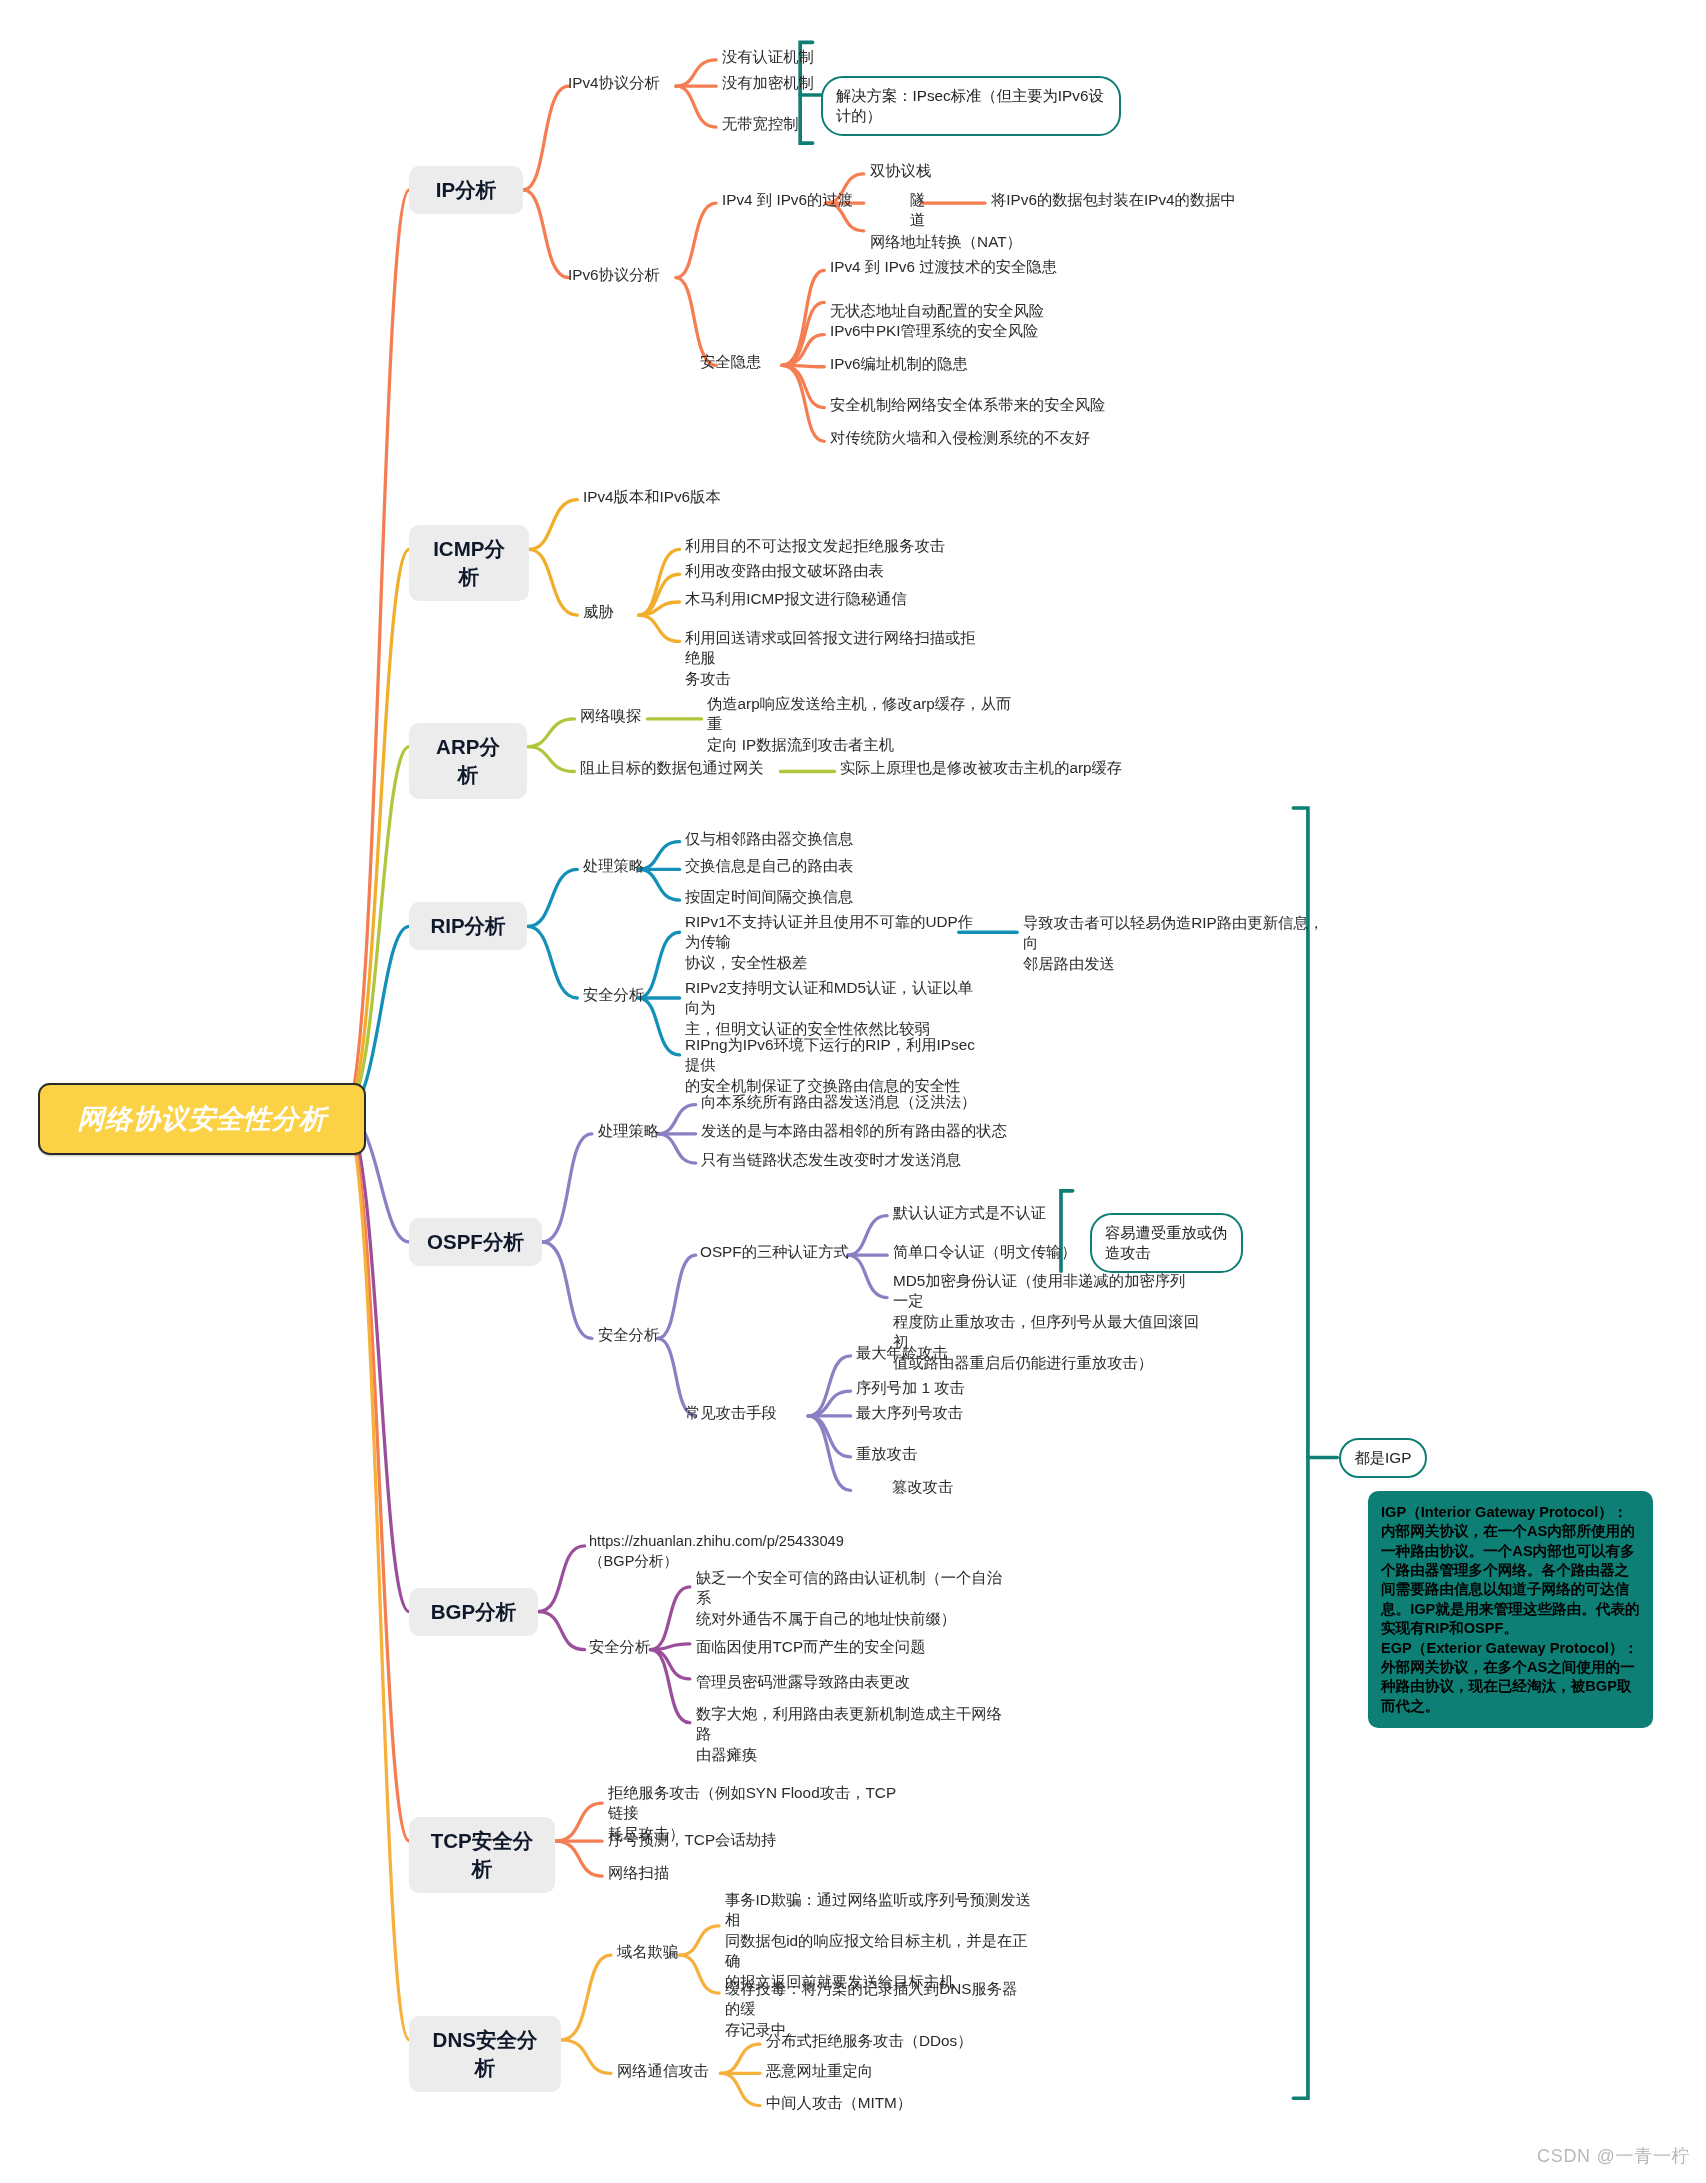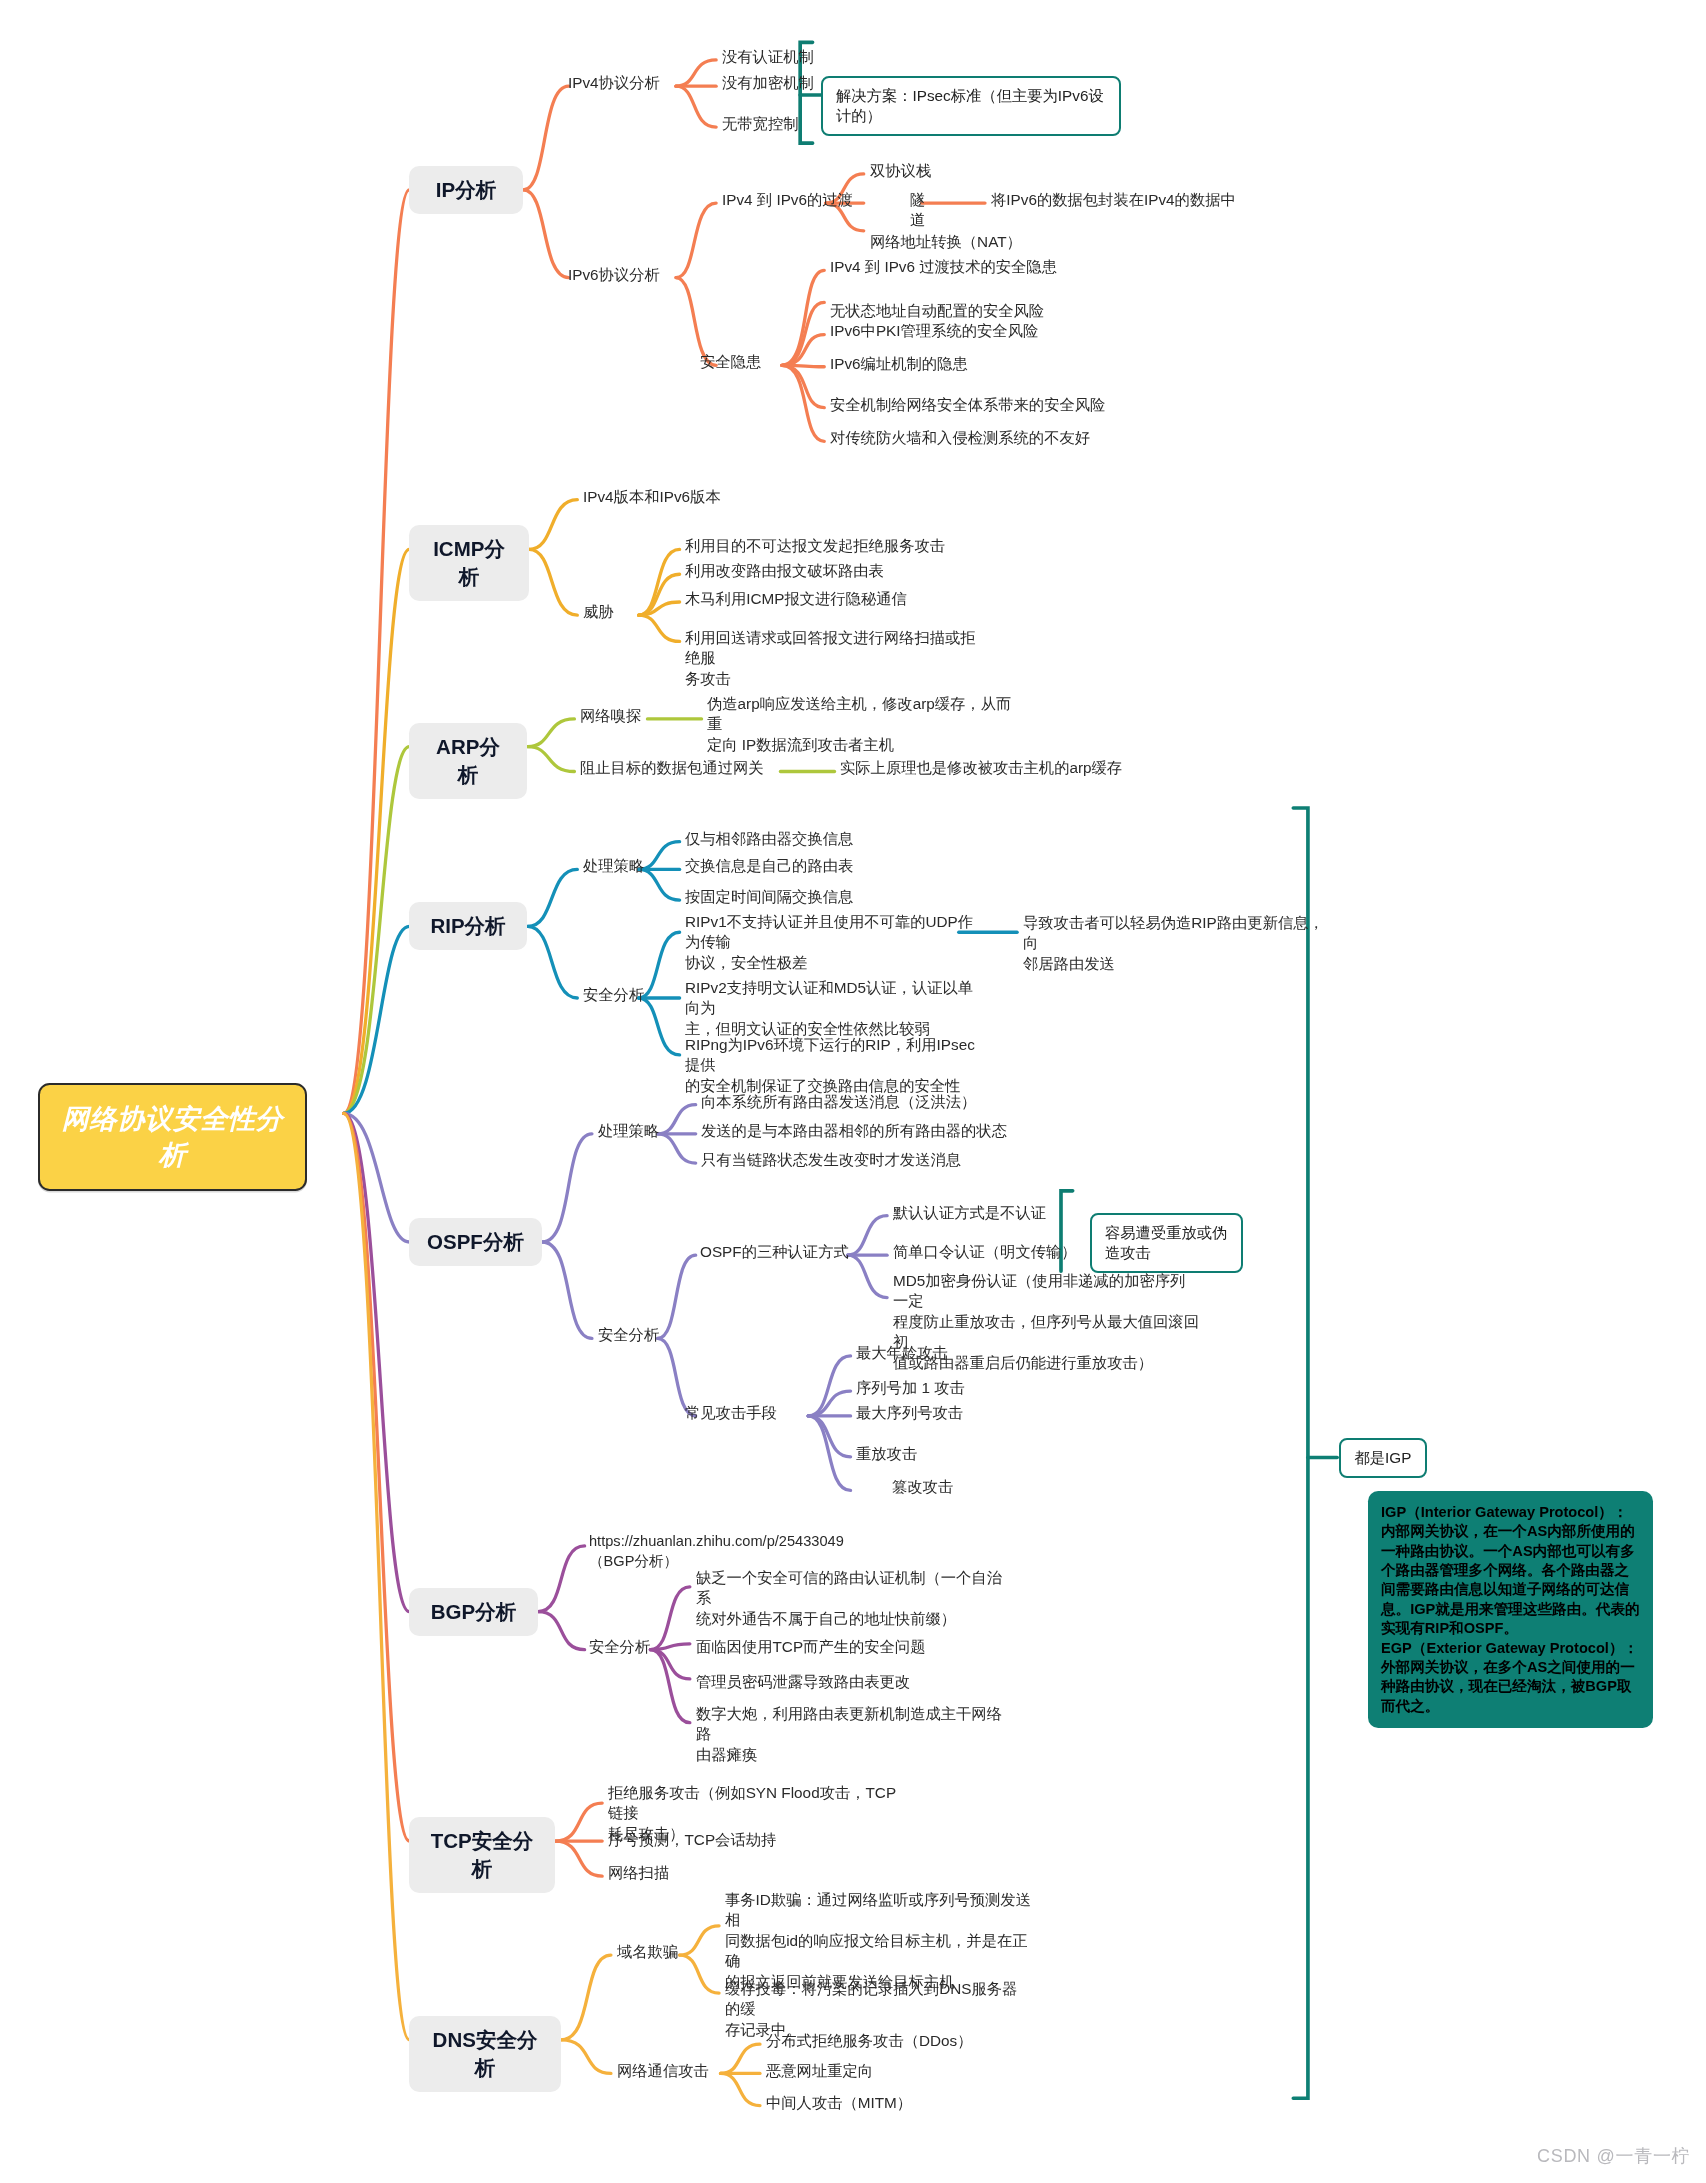--- a/index.html
+++ b/index.html
@@ -20,21 +20,21 @@
   
   .pill{
     background:#ececec;border-radius:10.2px;color:#0f172a;font-weight:bold;
     font-size:20.5px;padding:10.2px 17.5px;text-align:center;
   }
   
   .leaf{color:#2a2a2a;font-size:15.3px;line-height:1.34;}
   .leaf.sm{font-size:14.6px;}
   
   .callout{
-    border:2.2px solid #0E7D72;border-radius:8px;background:#ffffff;
+    border:2.2px solid #0E7D72;border-radius:22px;background:#ffffff;
     color:#222;font-size:15.3px;padding:8px 13px;line-height:1.3;
   }
   
   .summary{
     background:#0E7F74;color:#000000;border-radius:10.2px;
     font-size:14.6px;line-height:1.33;padding:11.7px 13px;font-weight:bold;
   }
   .watermark{
     position:absolute;color:#b9b9bd;font-size:18px;letter-spacing:0.7px;
   }
@@ -142,21 +142,21 @@
       <path d="M930 2676 C962 2676 950 2728 984 2728" stroke="#F5B13C"></path>
       <path d="M986 2838 C1018 2838 1006 2798 1040 2798" stroke="#F5B13C"></path>
       <path d="M986 2838 L1040 2838" stroke="#F5B13C"></path>
       <path d="M986 2838 C1018 2838 1006 2882 1040 2882" stroke="#F5B13C"></path>
 
       <path d="M1770 1106 L1790 1106 L1790 2872 L1770 2872" stroke="#0E7F74" stroke-width="5"></path>
       <path d="M1790 1995 L1830 1995" stroke="#0E7F74" stroke-width="5"></path>
     </g>
   </svg>
 
-  <div class="node root" style="left:38px;top:1083px;width:269px;">网络协议安全性分析</div>
+  <div class="node root" style="left:38px;top:1083px;width:328px;">网络协议安全性分析</div>
 
   <div class="node pill" style="left:409px;top:166px;width:114px;">IP分析</div>
 
   <div class="node leaf" style="left:568px;top:73px;width:110px;">IPv4协议分析</div>
   <div class="node leaf" style="left:568px;top:265px;width:110px;">IPv6协议分析</div>
 
   <div class="node leaf" style="left:722px;top:47px;width:132px;">没有认证机制</div>
   <div class="node leaf" style="left:722px;top:73px;width:132px;">没有加密机制</div>
   <div class="node leaf" style="left:722px;top:114px;width:132px;">无带宽控制</div>
 

